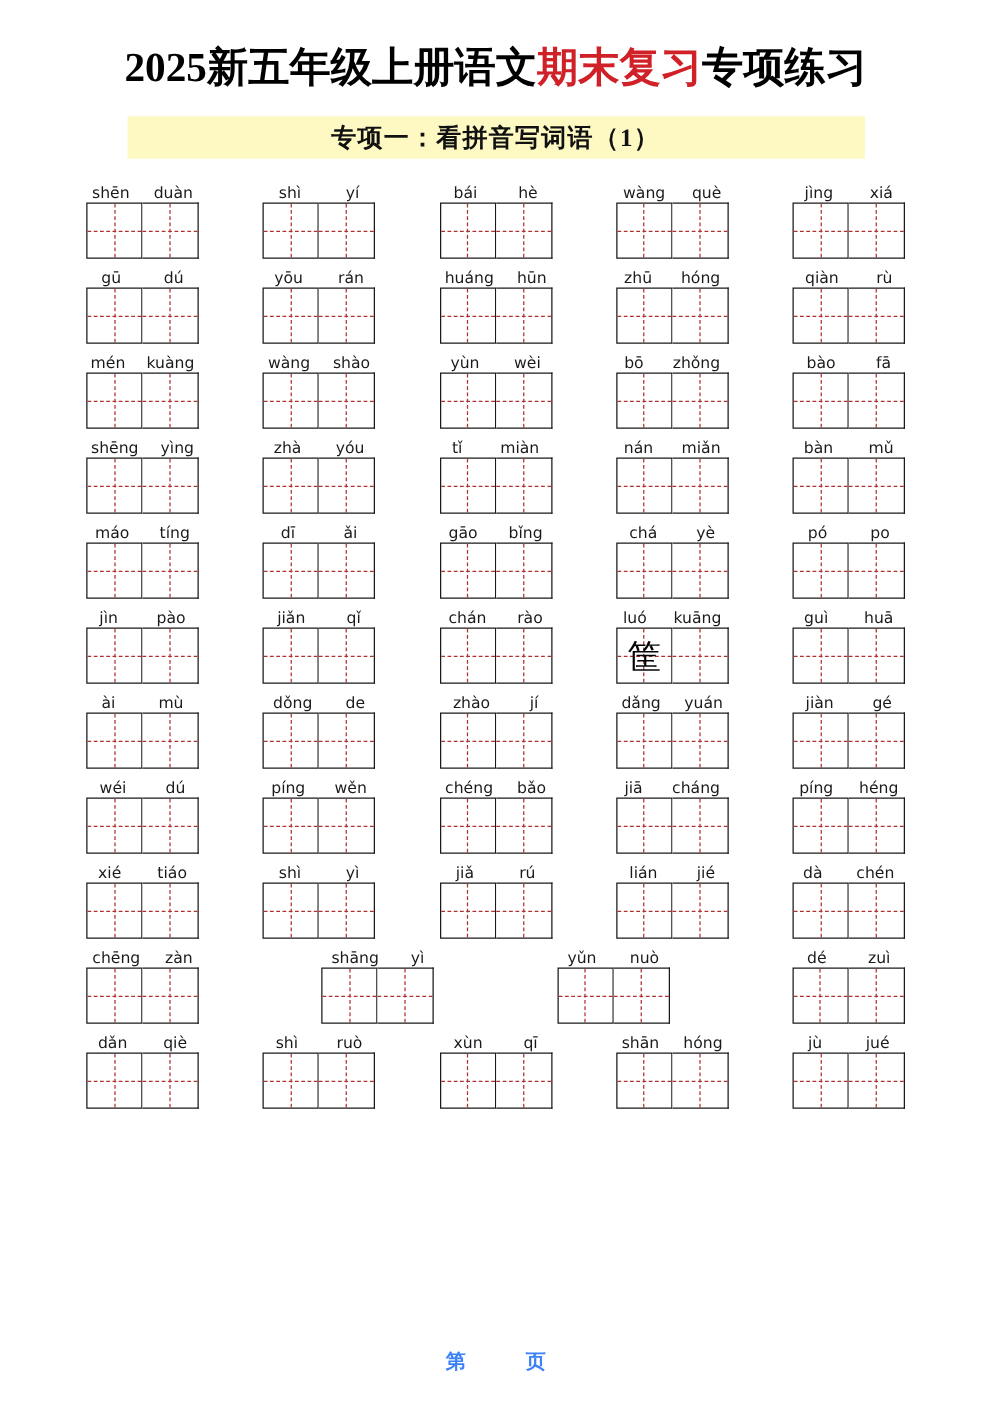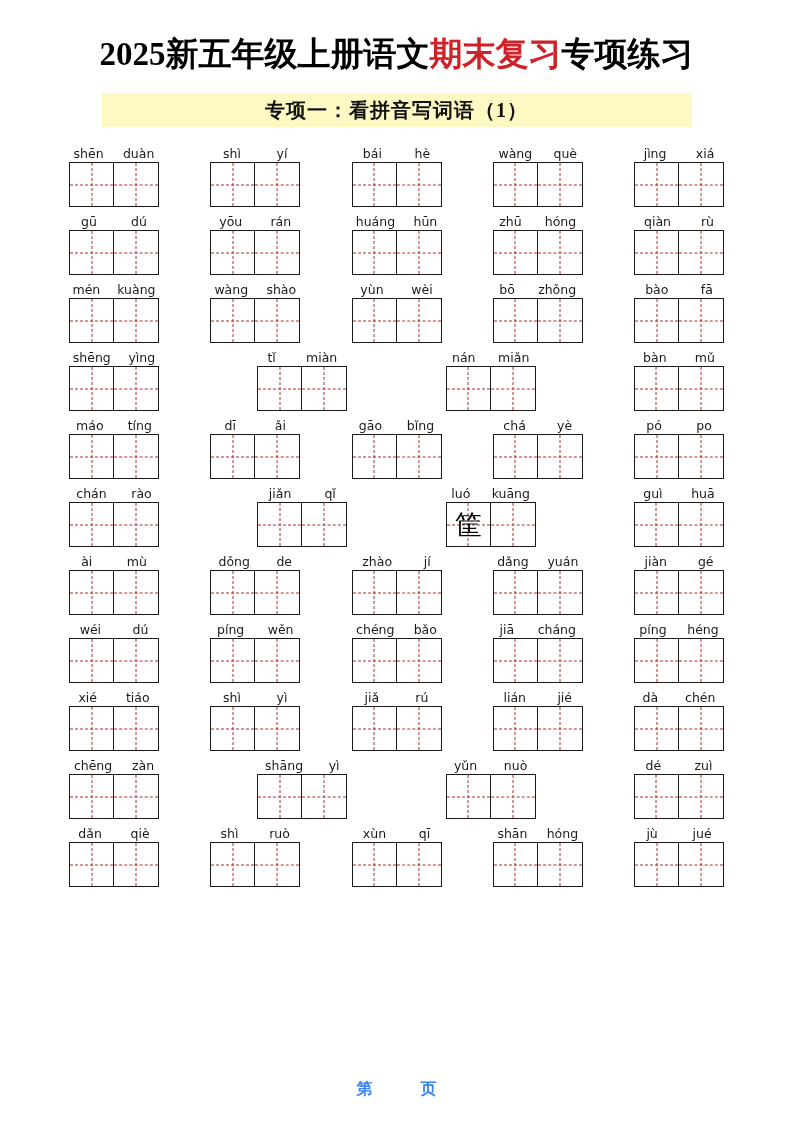--- a/index.html
+++ b/index.html
@@ -385,20 +385,34 @@
             <div class="tz">
               <div class="glyph"></div>
             </div>
             <div class="tz">
               <div class="glyph"></div>
             </div>
           </div>
         </div>
         <div class="cellgroup">
           <div class="pinyin">
+            <span>zhà</span>
+            <span>yóu</span>
+          </div>
+          <div class="boxes">
+            <div class="tz">
+              <div class="glyph"></div>
+            </div>
+            <div class="tz">
+              <div class="glyph"></div>
+            </div>
+          </div>
+        </div>
+        <div class="cellgroup">
+          <div class="pinyin">
             <span>tǐ</span>
             <span>miàn</span>
           </div>
           <div class="boxes">
             <div class="tz">
               <div class="glyph"></div>
             </div>
             <div class="tz">
               <div class="glyph"></div>
             </div>
@@ -501,36 +515,50 @@
             </div>
             <div class="tz">
               <div class="glyph"></div>
             </div>
           </div>
         </div>
       </div>
       <div class="row">
         <div class="cellgroup">
           <div class="pinyin">
+            <span>jìn</span>
+            <span>pào</span>
+          </div>
+          <div class="boxes">
+            <div class="tz">
+              <div class="glyph"></div>
+            </div>
+            <div class="tz">
+              <div class="glyph"></div>
+            </div>
+          </div>
+        </div>
+        <div class="cellgroup">
+          <div class="pinyin">
+            <span>jiǎn</span>
+            <span>qǐ</span>
+          </div>
+          <div class="boxes">
+            <div class="tz">
+              <div class="glyph"></div>
+            </div>
+            <div class="tz">
+              <div class="glyph"></div>
+            </div>
+          </div>
+        </div>
+        <div class="cellgroup">
+          <div class="pinyin">
             <span>chán</span>
             <span>rào</span>
-          </div>
-          <div class="boxes">
-            <div class="tz">
-              <div class="glyph"></div>
-            </div>
-            <div class="tz">
-              <div class="glyph"></div>
-            </div>
-          </div>
-        </div>
-        <div class="cellgroup">
-          <div class="pinyin">
-            <span>jiǎn</span>
-            <span>qǐ</span>
           </div>
           <div class="boxes">
             <div class="tz">
               <div class="glyph"></div>
             </div>
             <div class="tz">
               <div class="glyph"></div>
             </div>
           </div>
         </div>

